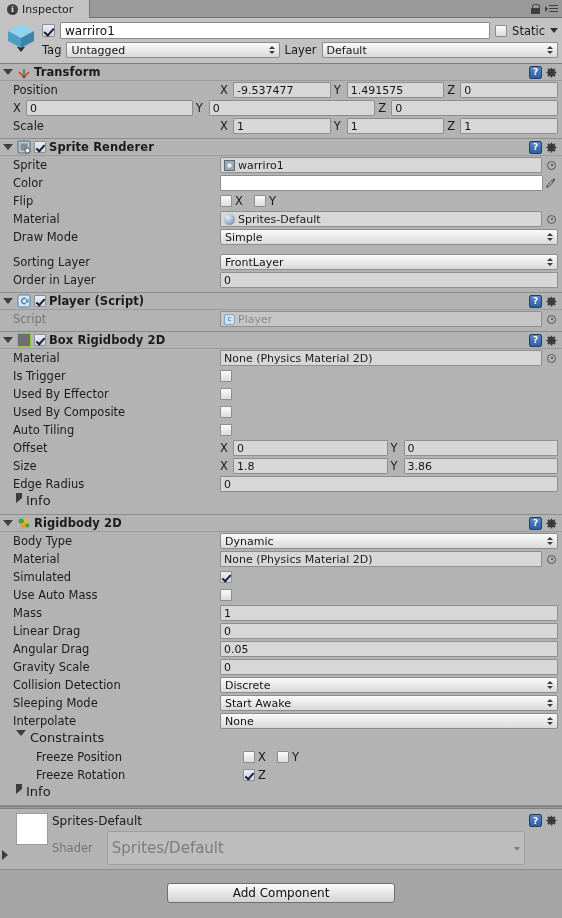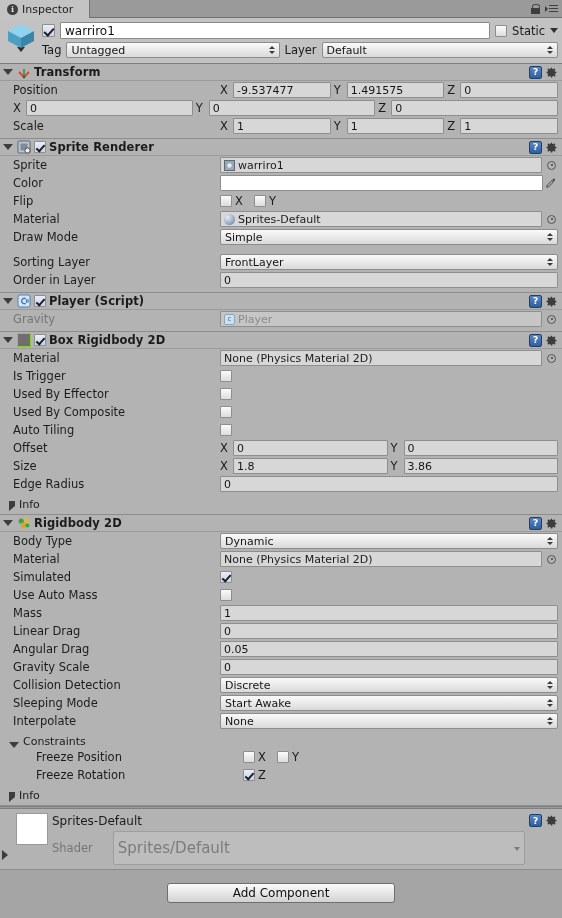--- a/index.html
+++ b/index.html
@@ -215,40 +215,40 @@
   .eyedrop { width: 15px; flex: none; display: flex; justify-content: center; }
 
   .flipbox { display: flex; align-items: center; gap: 4px; }
   .flipbox .fl { display: flex; align-items: center; gap: 3px; margin-right: 7px; }
   .flipbox .fl span { font-size: 11.5px; }
 
   .popup.full { flex: 1; }
   .spacer { height: 7px; }
 
   .subfold {
-    display: flex; align-items: flex-end; gap: 3px;
-    height: 18px; padding-left: 9px; font-size: 11px;
+    display: flex; align-items: flex-start; gap: 3px;
+    height: 18px; padding-left: 16px; font-size: 13px;
   }
   .subfold .foldout { border-top-color: #3d3d3d; }
   .subfold.closed-row .foldout { border-left-color: #3d3d3d; }
 
   
   .matblock {
     background: #b3b3b3; border-top: 1px solid #7f7f7f;
     border-bottom: 1px solid #8d8d8d;
     display: flex; padding: 4px 4px 4px 2px; gap: 4px;
   }
   .matblock .arrow-col { width: 10px; display: flex; align-items: flex-end; padding-bottom: 5px; }
   .mat-preview {
     width: 32px; height: 32px; background: #ffffff;
     border: 1px solid #9a9a9a; flex: none;
   }
   .mat-right { flex: 1; display: flex; flex-direction: column; gap: 3px; }
   .mat-name { font-size: 12px; padding-top: 1px; }
-  .shader-row { display: flex; align-items: center; gap: 20px; }
+  .shader-row { display: flex; align-items: center; gap: 14px; }
   .shader-lbl { font-size: 11.5px; color: #767676; }
   .shader-pop {
     flex: 1; height: 15px; background: #bdbdbd;
     border: 1px solid #9e9e9e; border-radius: 2px;
     display: flex; align-items: center; padding: 16px 4px;
     font-size: 15px; color: #7c7c7c; position: relative;
   }
   .shader-pop i {
     position: absolute; right: 4px; top: 50%; margin-top: -1px;
     width: 0; height: 0; border-left: 3px solid transparent;
@@ -504,21 +504,21 @@
         <span class="cbx sm on"></span>
         <span class="comp-title">Player (Script)</span>
         <span class="sp"></span>
         <span class="help-ico">?</span>
         <span class="gear-ico"><svg width="13" height="13" viewBox="0 0 16 16">
             <path fill="#3c3c3c" d="M8 5.2A2.8 2.8 0 1 0 8 10.8 2.8 2.8 0 0 0 8 5.2zm0 4.3a1.5 1.5 0 1 1 0-3 1.5 1.5 0 0 1 0 3z"></path>
             <path fill="#3c3c3c" d="M14 8.9v-1.8l-1.7-.3a4.6 4.6 0 0 0-.5-1.2l1-1.4-1.3-1.3-1.4 1a4.6 4.6 0 0 0-1.2-.5L8.6 2H7.1l-.3 1.4c-.4.1-.8.3-1.2.5l-1.4-1-1.3 1.3 1 1.4c-.2.4-.4.8-.5 1.2L2 7.1v1.8l1.4.3c.1.4.3.8.5 1.2l-1 1.4 1.3 1.3 1.4-1c.4.2.8.4 1.2.5l.3 1.4h1.8l.3-1.4c.4-.1.8-.3 1.2-.5l1.4 1 1.3-1.3-1-1.4c.2-.4.4-.8.5-1.2L14 8.9z"></path>
           </svg></span>
       </div>
       <div class="row">
-        <span class="lbl dim">Gravity</span>
+        <span class="lbl dim">Script</span>
         <div class="ctl">
           <span class="objfield disabled">
             <span class="scriptico">c</span>
             <span class="txt">Player</span>
           </span>
           <span class="radio-pick">
             <b></b>
           </span>
         </div>
       </div>

